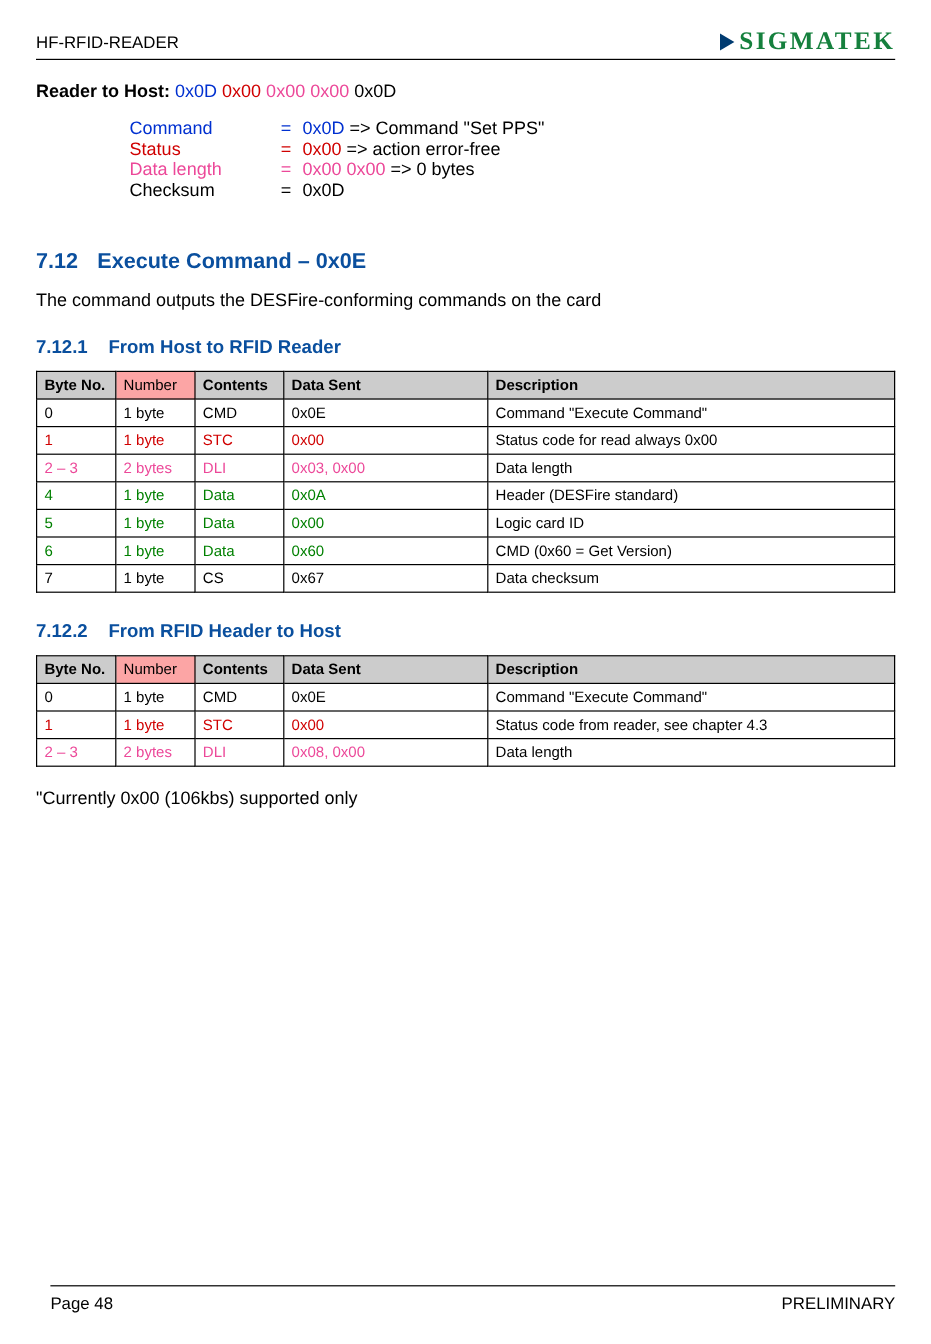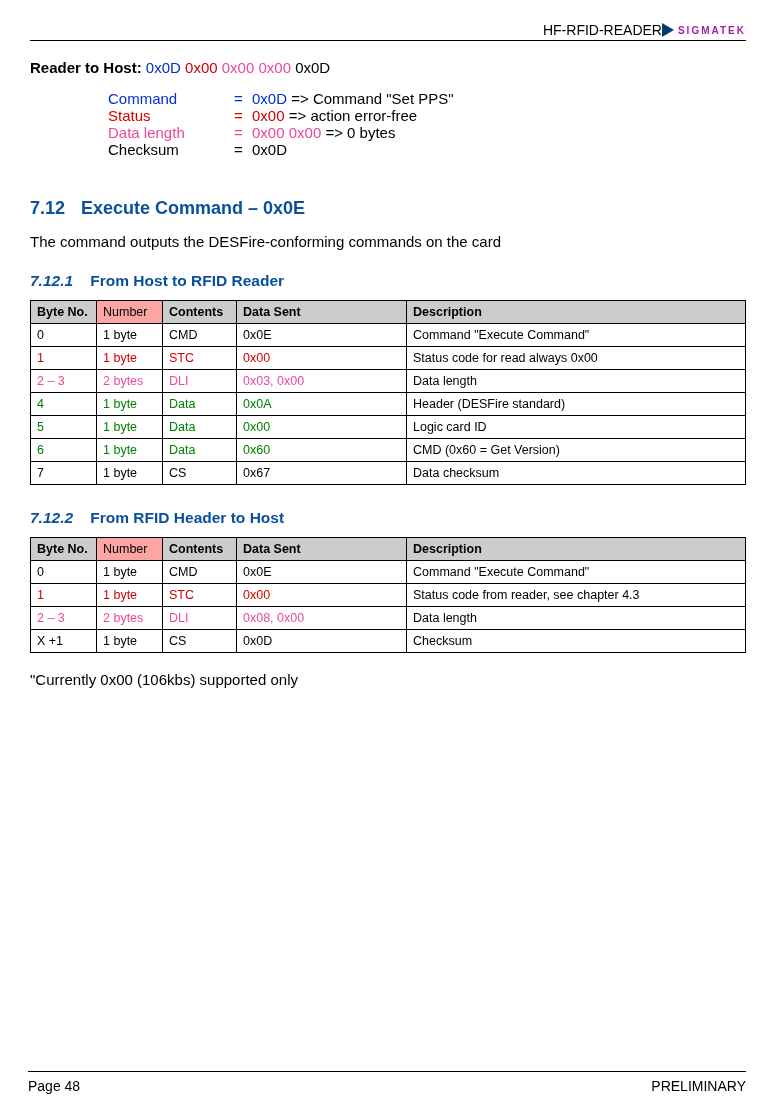--- a/index.html
+++ b/index.html
@@ -7,39 +7,39 @@
     font-family: Arial, Helvetica, sans-serif;
     width: 776px;
     height: 1120px;
     background: #fff;
     color: #000;
     position: relative;
     padding: 22px 30px 0 30px;
   }
   .header-row {
     display: flex;
-    justify-content: flex-end;
+    justify-content: space-between;
     align-items: center;
     border-bottom: 1.5px solid #000;
     padding-bottom: 2px;
   }
   .doc-title { font-size: 14px; }
   .logo { display: flex; align-items: center; gap: 4px; }
   .logo-arrow {
     width: 0; height: 0;
     border-top: 7px solid transparent;
     border-bottom: 7px solid transparent;
     border-left: 12px solid #003b71;
   }
   .logo-text {
-    font-family: Liberation Sans, sans-serif;
+    font-family: Liberation Serif, serif;
     font-weight: 900;
     letter-spacing: 2px;
-    font-size: 10px;
-    color: #a21caf;
+    font-size: 21px;
+    color: #15803d;
   }
   .body-content { padding-top: 18px; font-size: 15px; }
   .r2h-line { margin-bottom: 14px; }
   .r2h-line .label { font-weight: bold; }
   .blue { color: #0030d0; }
   .red { color: #d00000; }
   .orange { color: #ec4899; }
   .green { color: #008000; }
   .param-block { margin-left: 78px; margin-bottom: 40px; }
   .param-row { display: flex; }
@@ -55,21 +55,21 @@
   }
   .h2-num { display:inline-block; width: 46px; }
   .body-para { margin-bottom: 22px; }
   h3 {
     color: #0a4f9e;
     font-size: 15.5px;
     font-weight: bold;
     margin-top: 12px;
     margin-bottom: 10px;
   }
-  .h3-num { display:inline-block; width: 56px; font-style: italic; }
+  .h3-num { display:inline-block; width: 56px; }
   table {
     border-collapse: collapse;
     width: 100%;
     font-size: 12.5px;
     margin-bottom: 24px;
   }
   th, td {
     border: 1px solid #000;
     padding: 4px 6px;
     text-align: left;
@@ -79,21 +79,21 @@
   th.light { background: #fca5a5; font-weight: normal; }
   col.c1 { width: 66px; }
   col.c2 { width: 66px; }
   col.c3 { width: 74px; }
   col.c4 { width: 170px; }
   col.c5 { }
   .footnote { font-size: 15px; margin-top: -6px; }
   .footer-row {
     position: absolute;
     bottom: 26px;
-    left: 28px; right: 30px;
+    left: 42px; right: 30px;
     border-top: 1.5px solid #000;
     display: flex;
     justify-content: space-between;
     padding-top: 6px;
     font-size: 14px;
   }
 </style>
 </head>
 <body>
 
@@ -257,27 +257,20 @@
           <td class="red">0x00</td>
           <td>Status code from reader, see chapter 4.3</td>
         </tr>
         <tr>
           <td class="orange">2 – 3</td>
           <td class="orange">2 bytes</td>
           <td class="orange">DLI</td>
           <td class="orange">0x08, 0x00</td>
           <td>Data length</td>
         </tr>
-        <tr>
-          <td>X +1</td>
-          <td>1 byte</td>
-          <td>CS</td>
-          <td>0x0D</td>
-          <td>Checksum</td>
-        </tr>
       </tbody>
   </table>
 
   <p class="footnote">"Currently 0x00 (106kbs) supported only</p>
 
 </div>
 
 <div class="footer-row">
   <span>Page 48</span>
   <span>PRELIMINARY</span>

